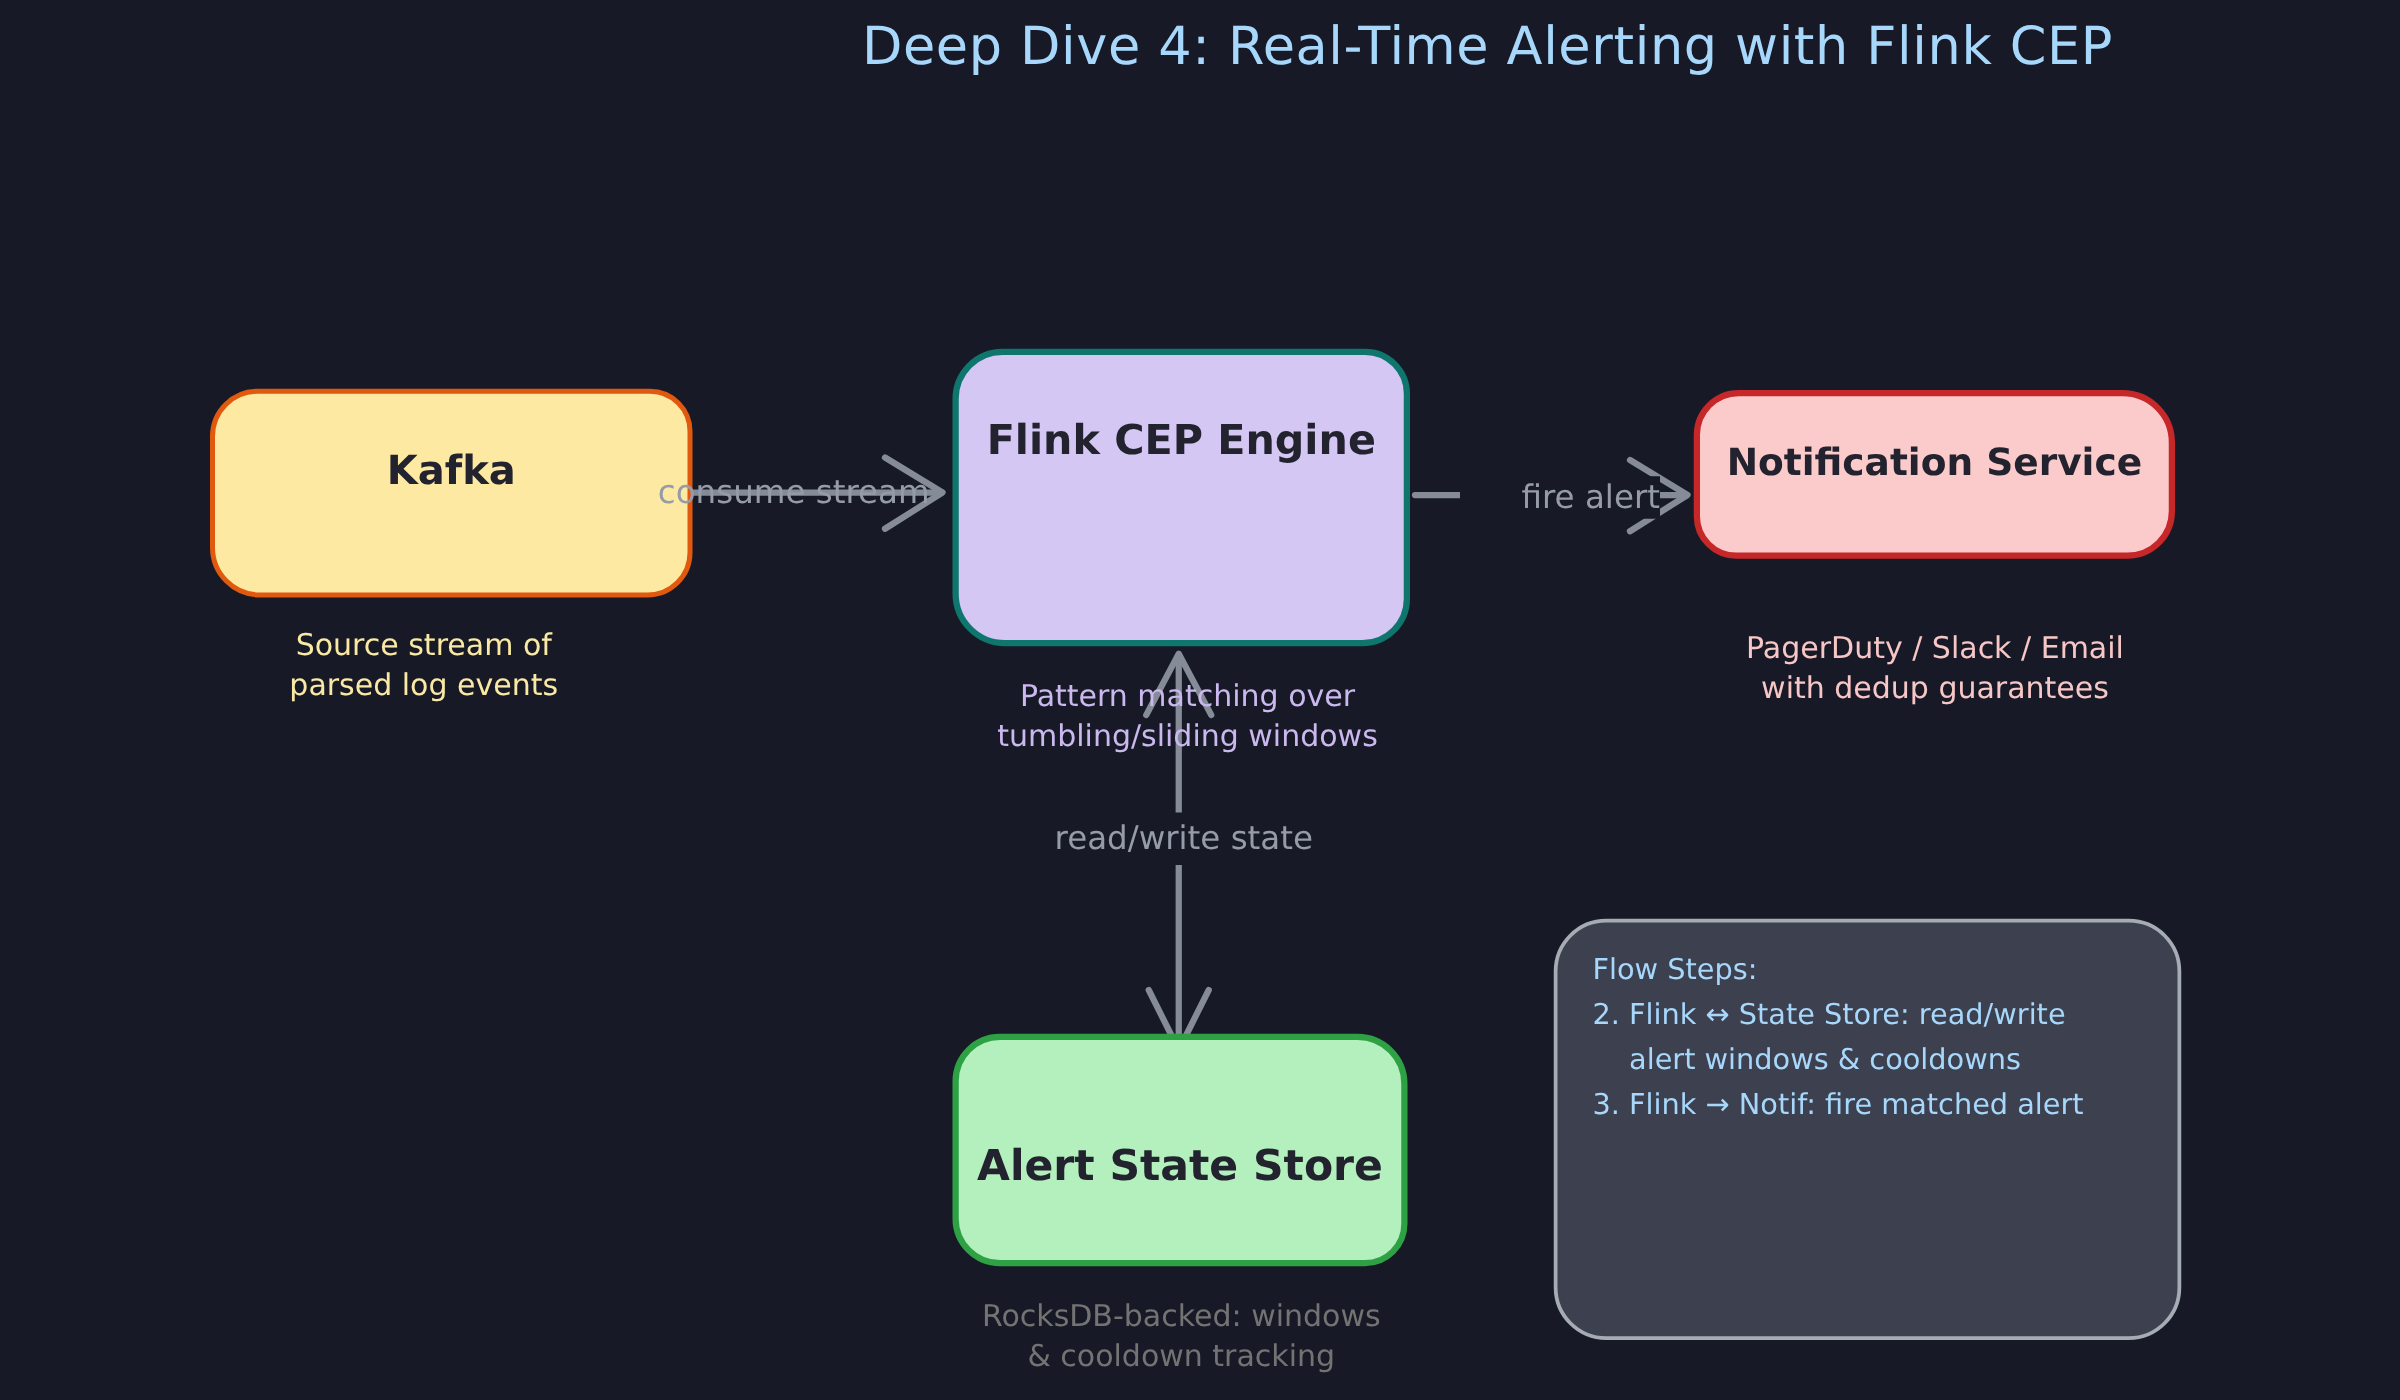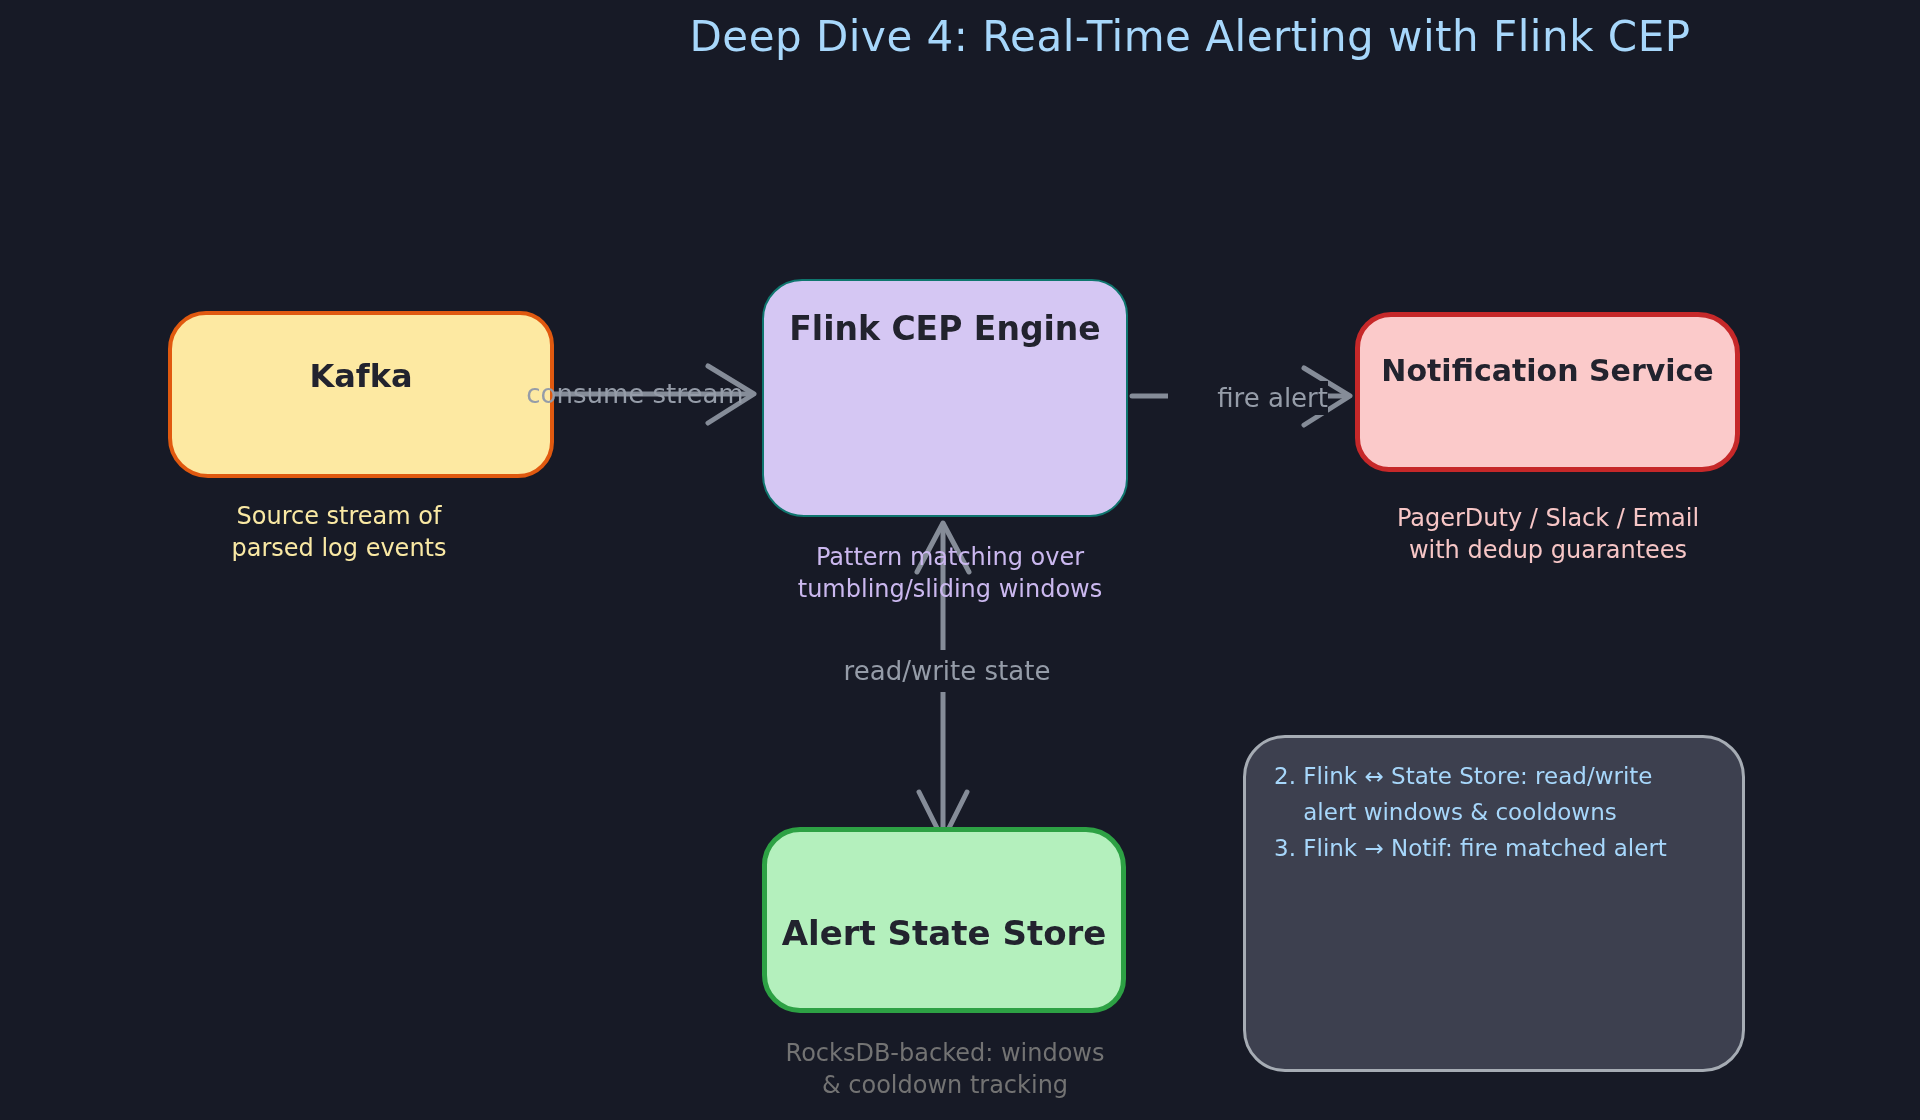--- a/index.html
+++ b/index.html
@@ -31,26 +31,26 @@
   .node-kafka {
     left: 168px; top: 311px; width: 386px; height: 167px;
     background: #fde9a2;
     border: 4.5px solid #e0590f;
     border-radius: 38px 34px 36px 40px;
     padding-top: 42px; font-size: 32px;
   }
   .node-flink {
     left: 762px; top: 279px; width: 366px; height: 238px;
     background: #d5c7f3;
-    border: 2px solid #0f766e;
+    border: 5px solid #0f766e;
     border-radius: 40px 36px 38px 42px;
-    padding-top: 28px; font-size: 33px;
+    padding-top: 48px; font-size: 33px;
   }
   .node-notification {
-    left: 1355px; top: 312px; width: 385px; height: 160px;
+    left: 1355px; top: 312px; width: 385px; height: 135px;
     background: #fbcaca;
     border: 5px solid #c62829;
     border-radius: 36px 42px 38px 34px;
     padding-top: 36px; font-size: 30px;
   }
   .node-state {
     left: 762px; top: 827px; width: 364px; height: 186px;
     background: #b4f0bd;
     border: 5px solid #2da144;
     border-radius: 38px 40px 34px 38px;
@@ -135,16 +135,17 @@
 <div class="abs caption caption-notification">PagerDuty / Slack / Email
 with dedup guarantees</div>
 <div class="abs caption caption-state">RocksDB-backed: windows
 &amp; cooldown tracking</div>
 
 <div class="abs edge-label label-consume">consume stream</div>
 <div class="abs edge-label label-fire">fire alert</div>
 <div class="abs edge-label label-rw">read/write state</div>
 
 <div class="abs flow-panel">
+  <div class="flow-line">Flow Steps:</div>
   <div class="flow-line">2. Flink ↔ State Store: read/write
     alert windows &amp; cooldowns</div>
   <div class="flow-line">3. Flink → Notif: fire matched alert</div>
 </div>
 
 </body></html>

